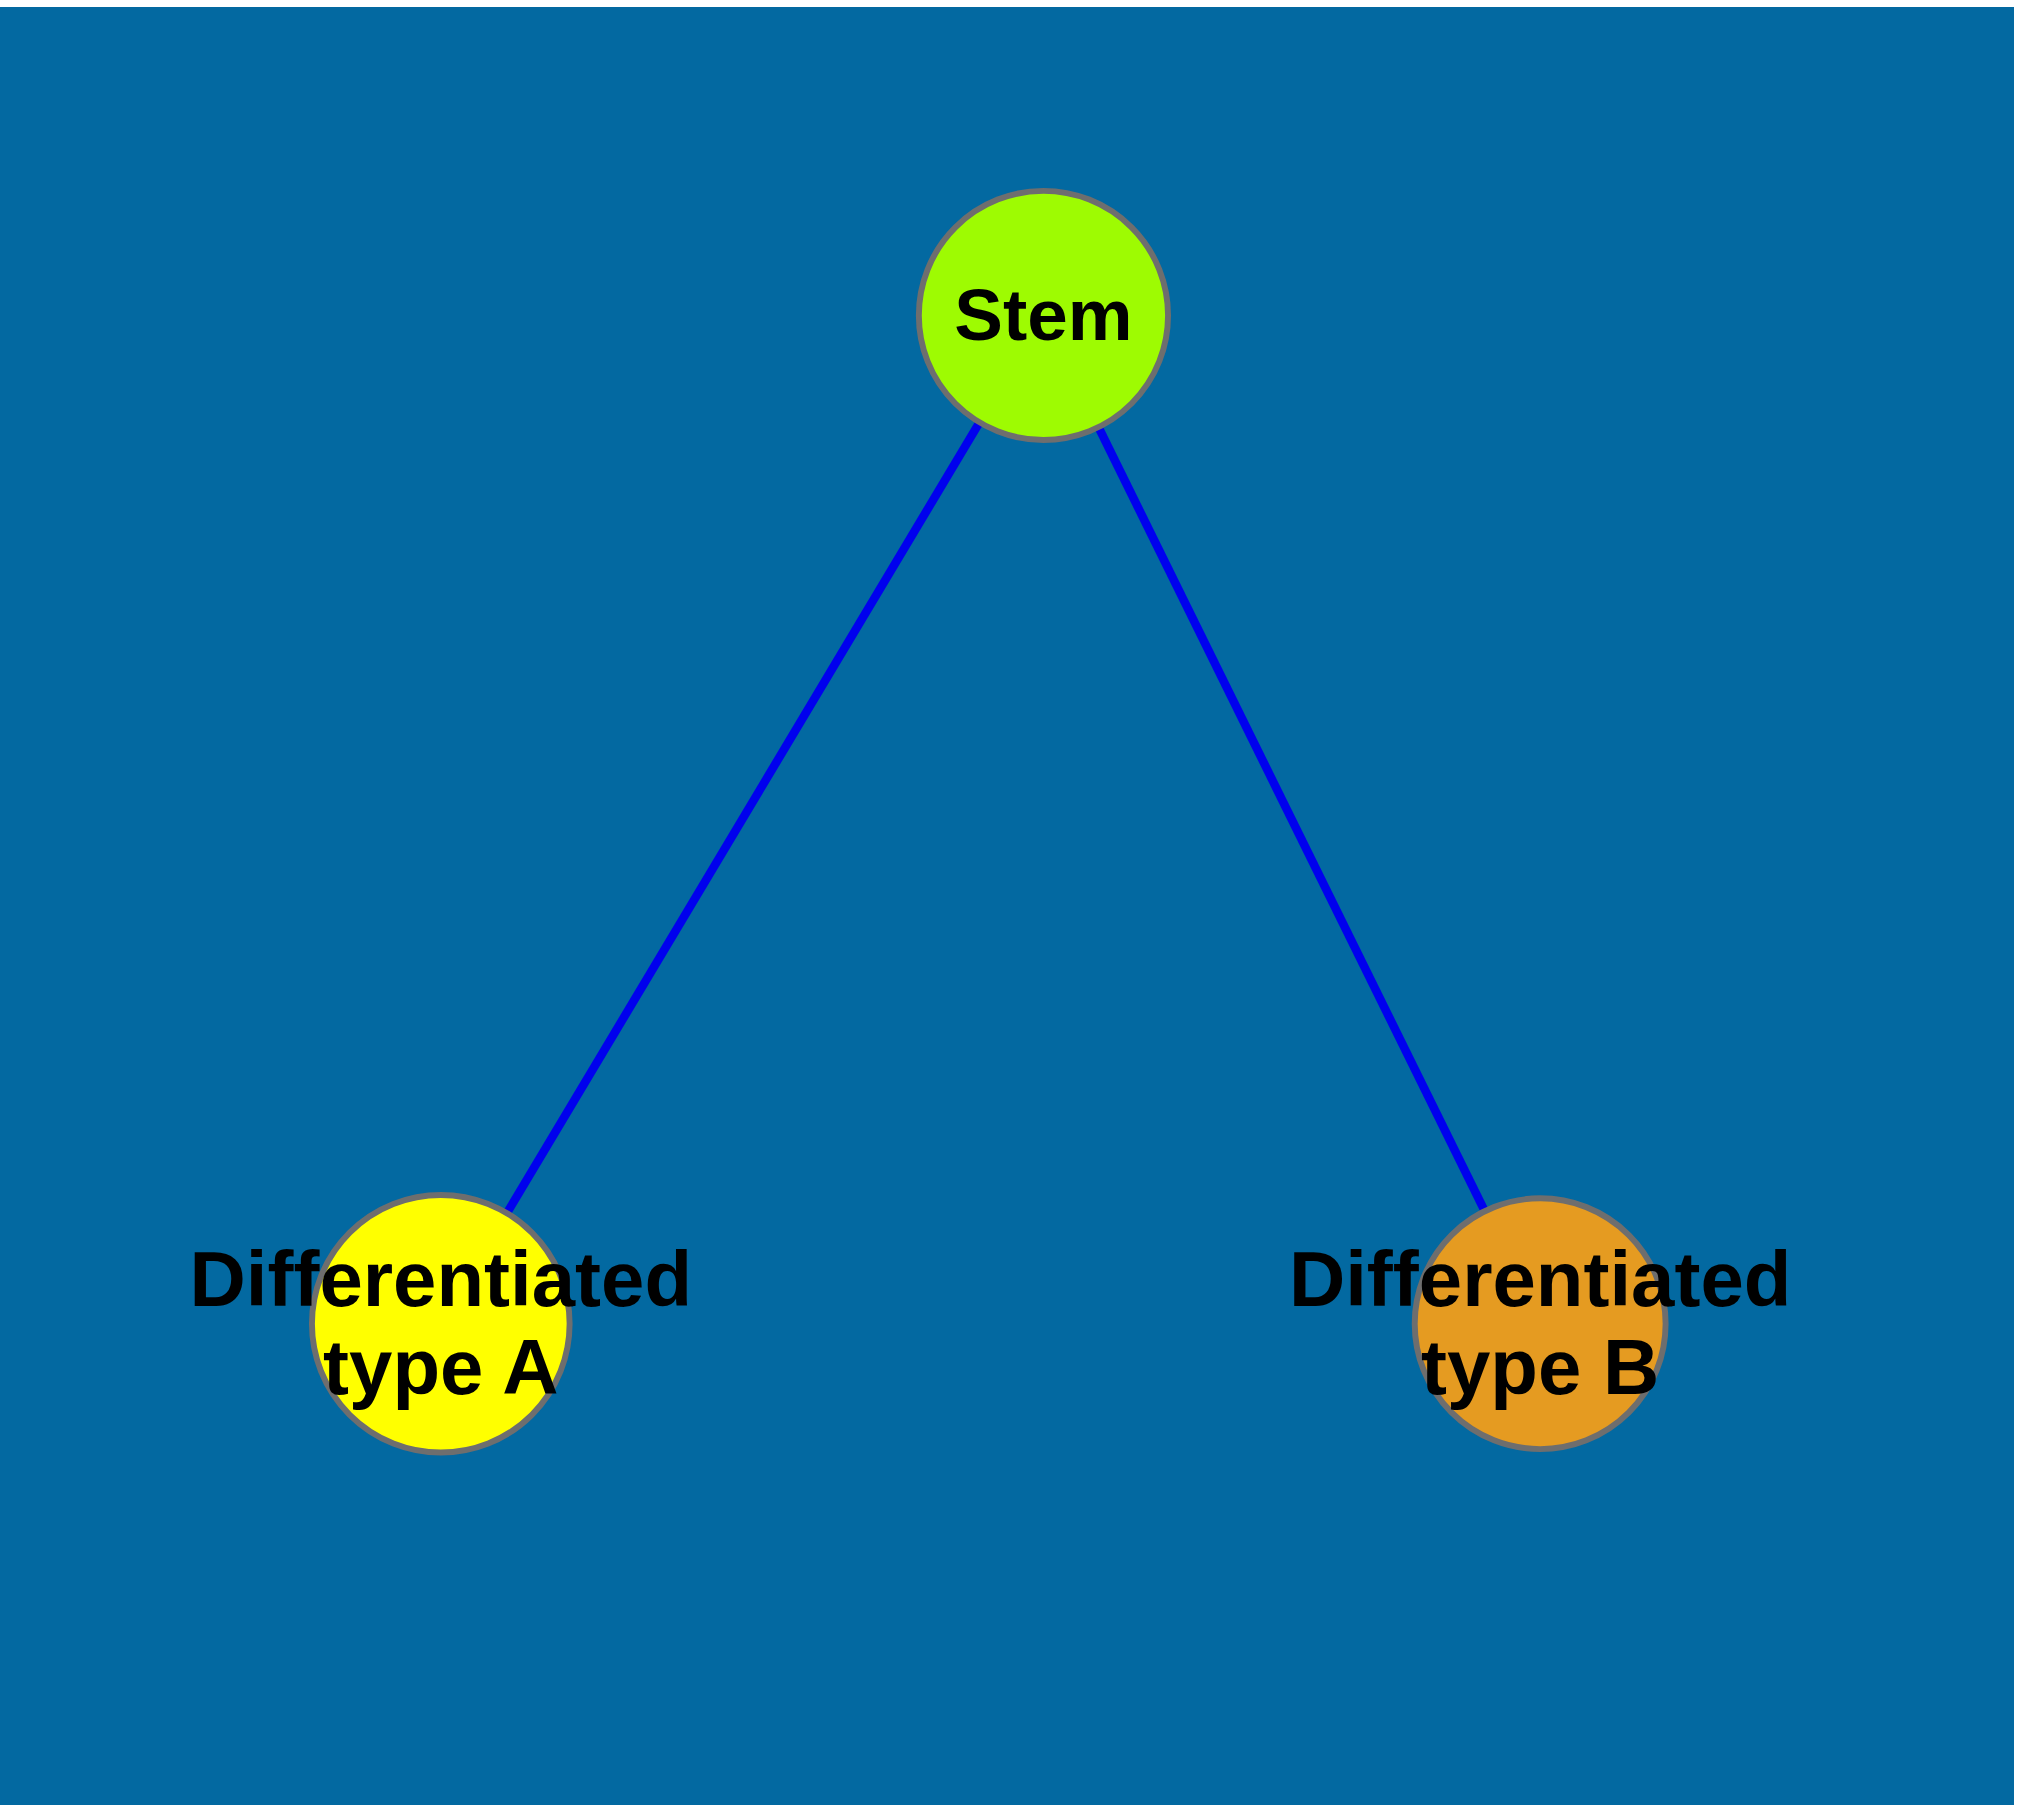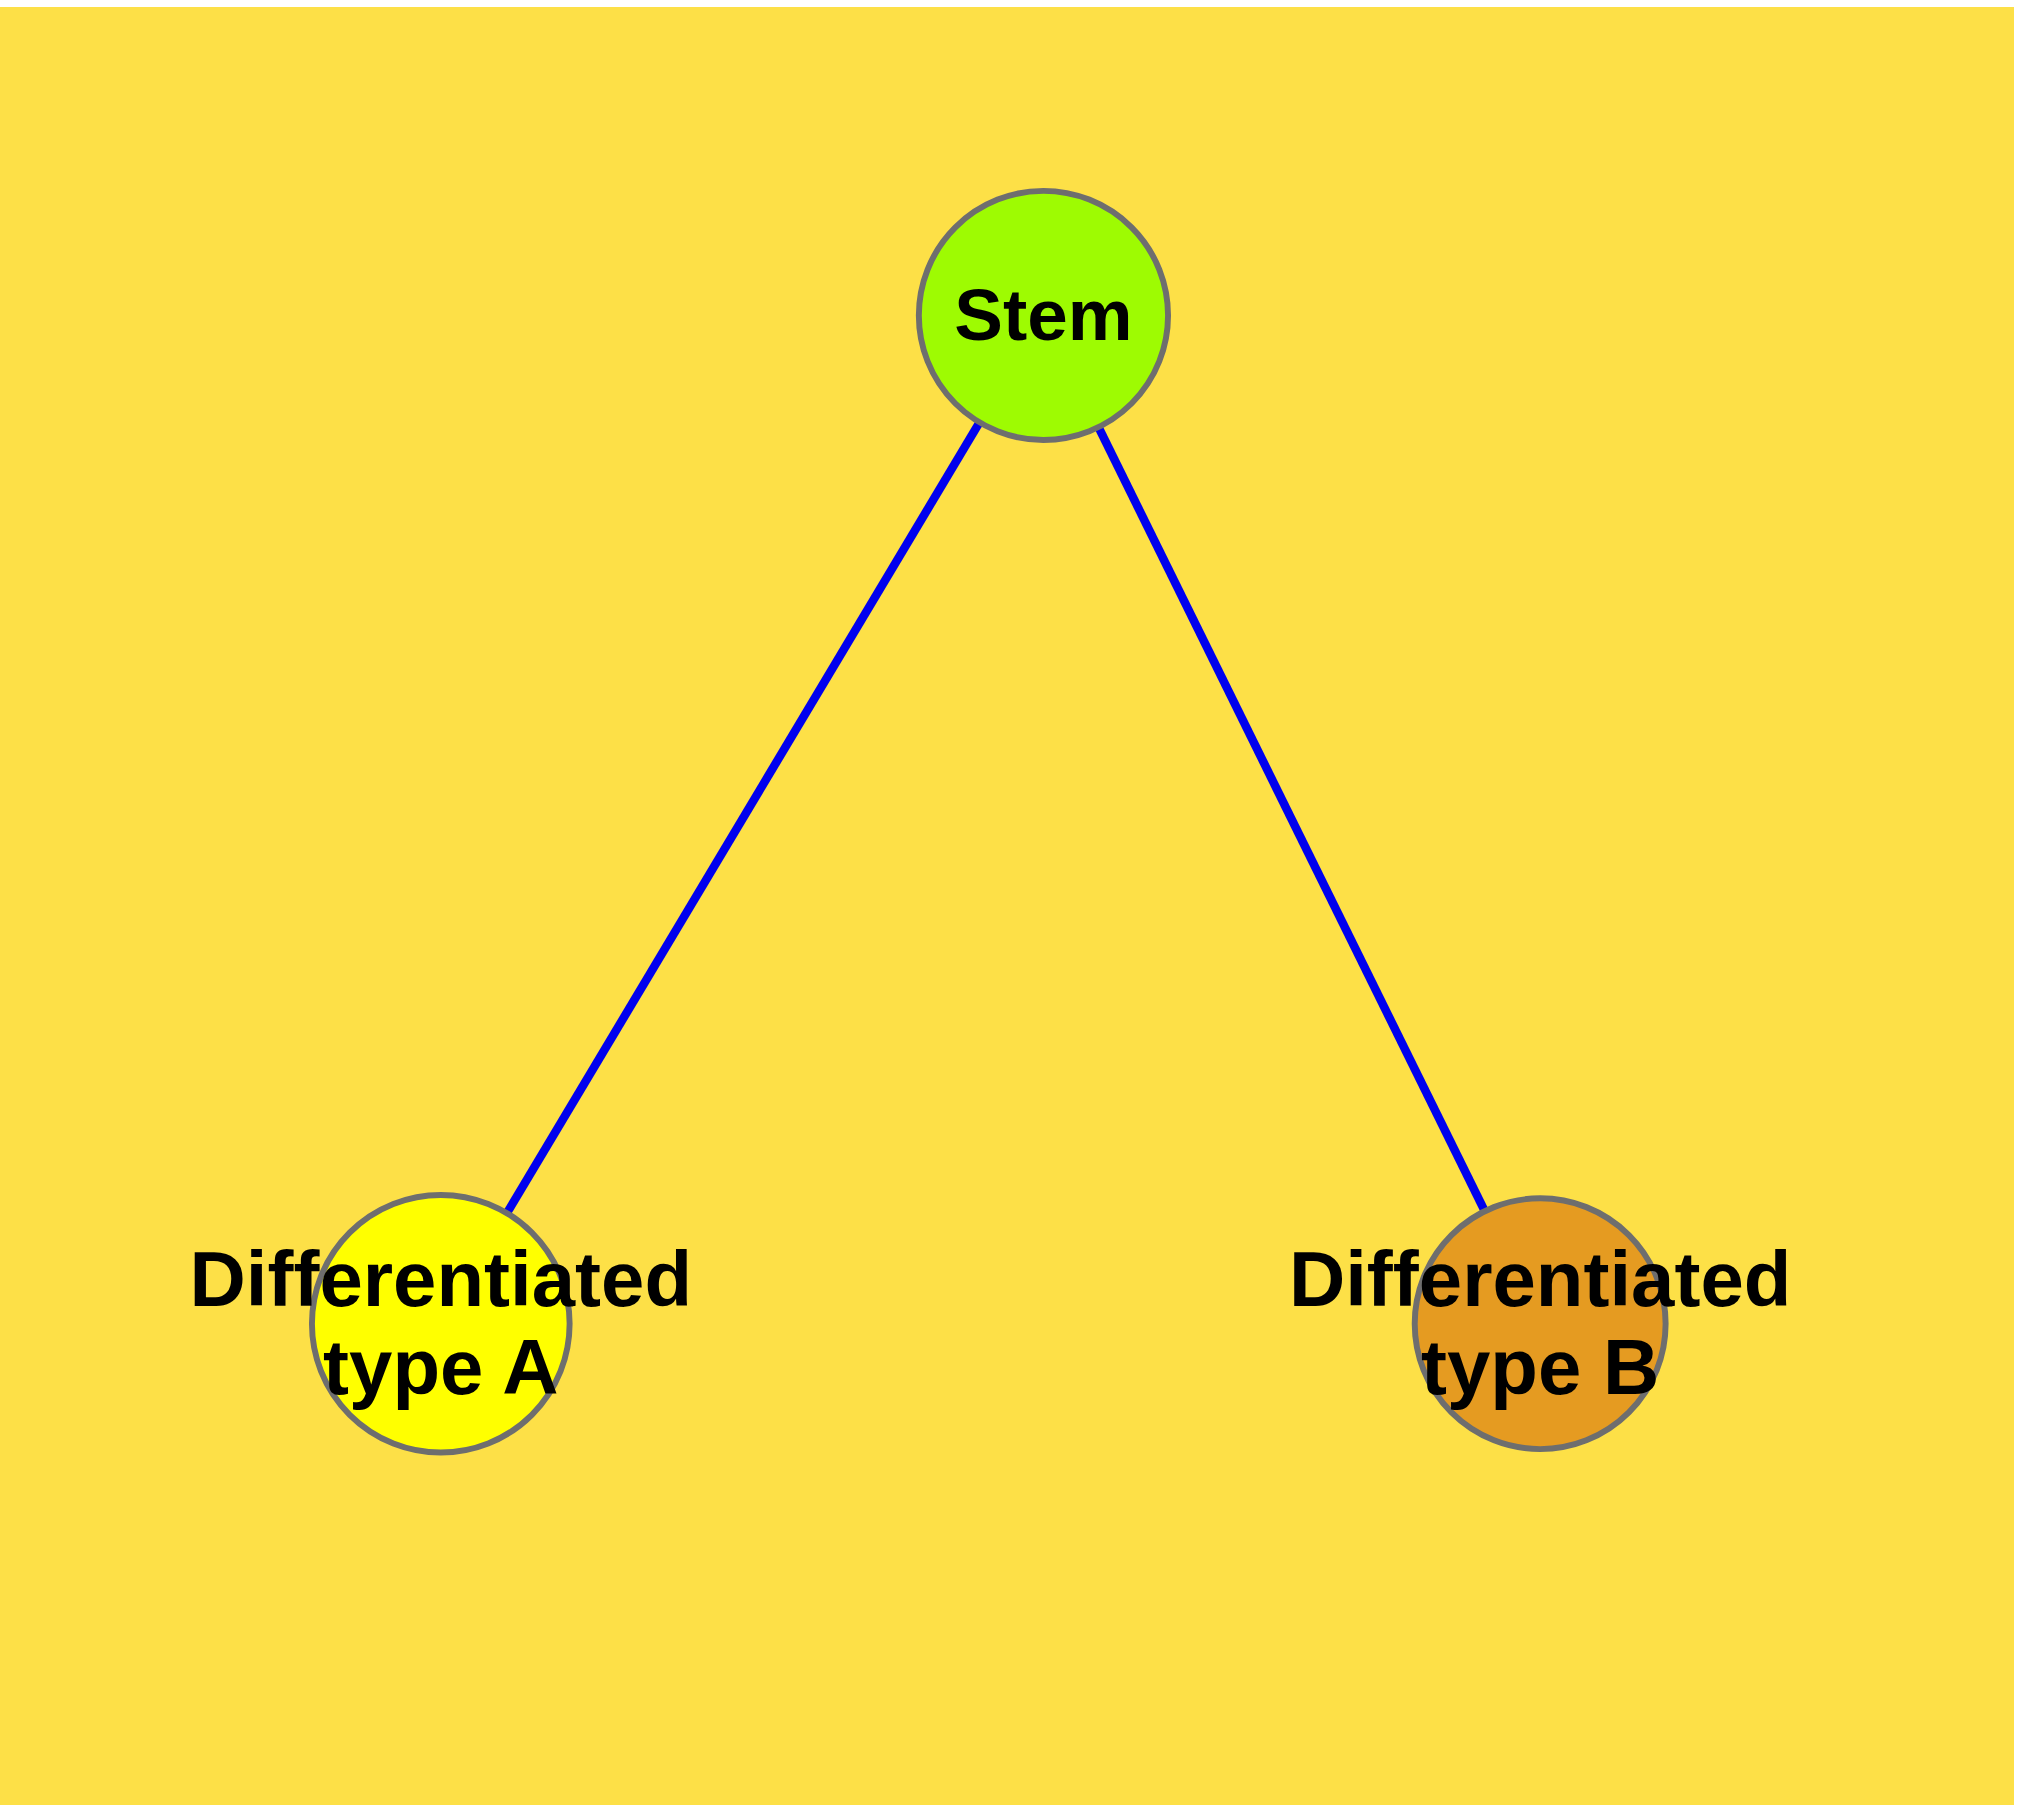--- a/index.html
+++ b/index.html
@@ -15,21 +15,21 @@
     background: #ffffff;
     overflow: hidden;
     font-family: "Liberation Sans", "DejaVu Sans", sans-serif;
   }
   #plot-area {
     position: absolute;
     left: 0px;
     top: 6.8px;
     width: 2014px;
     height: 1798px;
-    background: #fde047;
+    background: #0369a1;
   }
   #graph-svg {
     position: absolute;
     left: 0;
     top: 0;
     width: 100%;
     height: 100%;
     display: block;
   }
   .node-circle {

